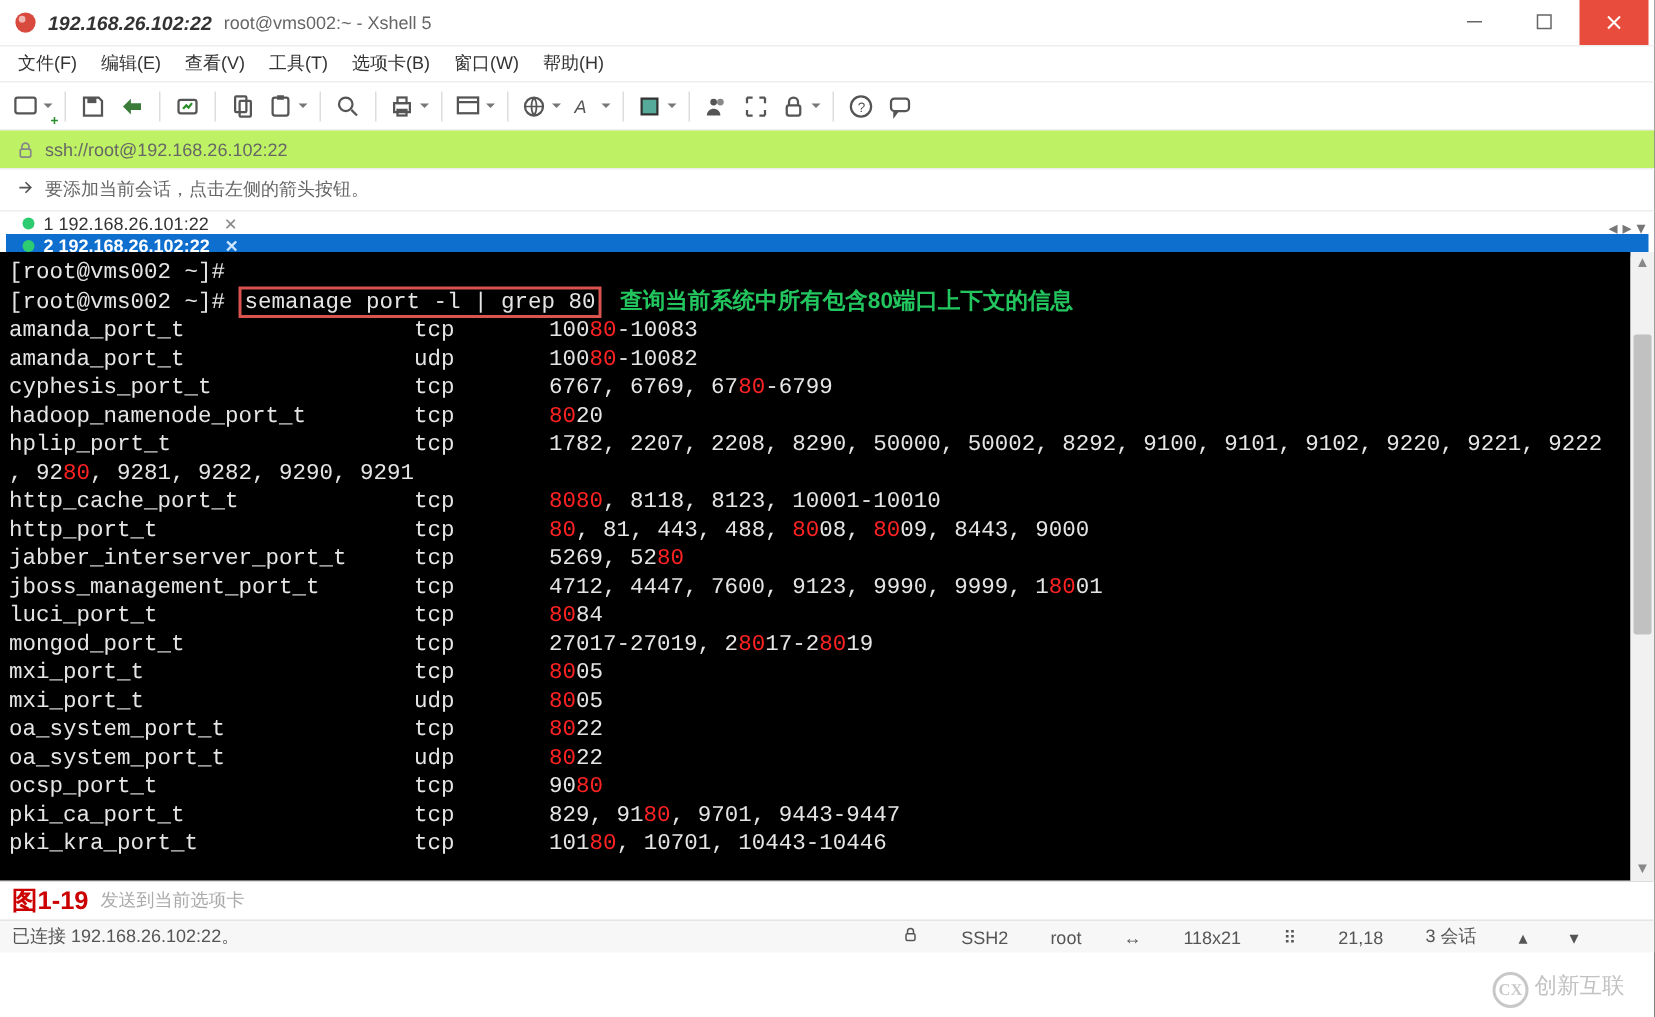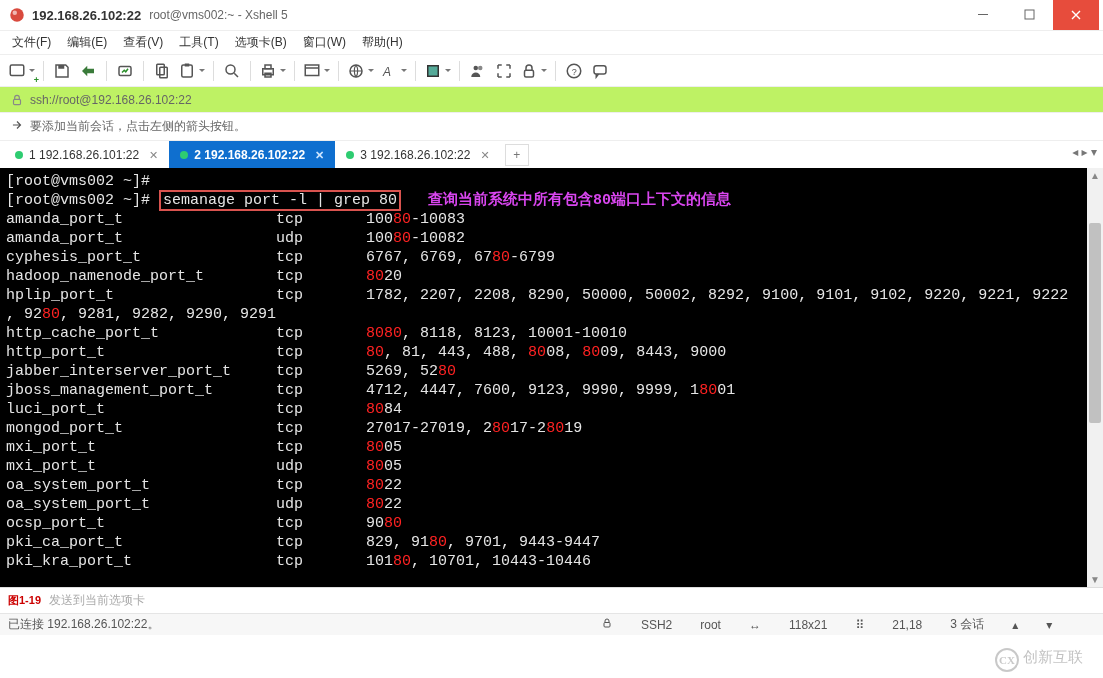--- a/index.html
+++ b/index.html
@@ -1,21 +1,21 @@
 <!DOCTYPE html>
 <html><head>
 <meta charset="utf-8">
 <style>
 * { margin: 0; padding: 0; box-sizing: border-box; }
 body { font-family: "Microsoft YaHei", "Segoe UI", Tahoma, sans-serif; font-size: 12px; background: #fff; width: 1103px; height: 678px; overflow: hidden; position: relative; }
 
 
 .title-bar { height: 30px; background: #fff; display: flex; align-items: center; padding: 0 4px; }
 .title-bar .app-icon { width: 18px; height: 18px; margin: 0 6px 0 4px; color: #c8403a; }
-.title-bar .title-main { font-weight: bold; color: #333; font-size: 13px; }
+.title-bar .title-main { font-weight: bold; color: #333; font-size: 13px; font-style: italic; }
 .title-bar .title-sub { color: #666; font-size: 12px; margin-left: 8px; }
 .title-bar .spacer { flex: 1; }
 .win-btns { display: flex; }
 .win-btn { width: 46px; height: 30px; display: flex; align-items: center; justify-content: center; color: #666; }
 .win-btn.close { background: #e74c3c; color: #fff; }
 
 
 .menu-bar { height: 24px; display: flex; align-items: center; padding: 0 4px; border-top: 1px solid #eee; background: #fff; }
 .menu-item { padding: 2px 8px; color: #333; }
 
@@ -29,43 +29,43 @@
 
 
 .addr-bar { height: 26px; display: flex; align-items: center; padding: 0 10px; border-top: 1px solid #eee; background: #bef264; color: #666; gap: 6px; }
 .addr-bar svg { width: 14px; height: 14px; vertical-align: middle; }
 
 
 .info-bar { height: 28px; display: flex; align-items: center; padding: 0 10px; border-top: 1px solid #eee; background: #fff; color: #666; gap: 6px; }
 .info-bar svg { width: 14px; height: 14px; }
 
 
-.tab-strip { height: 28px; background: #fff; display: flex; align-items: stretch; padding: 0 4px; border-top: 1px solid #eee; position: relative; }
+.tab-strip { height: 28px; background: #fff; display: flex; align-items: stretch; padding: 0 4px; border-top: 1px solid #eee; position: relative; flex-direction: column; }
 .tab { display: flex; align-items: center; padding: 0 10px; border: 1px solid transparent; border-bottom: none; gap: 6px; color: #333; position: relative; }
 .tab.active { background: #0f6fcf; color: #fff; font-weight: bold; }
 .tab .dot { width: 8px; height: 8px; border-radius: 50%; background: #2ecc71; display: inline-block; }
 .tab .tab-close { font-size: 11px; color: #888; margin-left: 4px; }
 .tab.active .tab-close { color: #cfe6ff; }
 .tab-add { width: 24px; border: 1px solid #ddd; display: flex; align-items: center; justify-content: center; color: #777; margin-left: 4px; margin-top: 3px; margin-bottom: 2px; }
 .tab-scroll { position: absolute; right: 6px; top: 4px; color: #777; display: flex; gap: 4px; align-items: center; }
 
 
 .terminal-wrap { position: relative; height: 419px; }
 .terminal { background: #000; color: #e5e5e5; font-family: "Consolas", "Courier New", monospace; font-size: 15px; line-height: 19px; padding: 4px 6px; height: 100%; width: calc(100% - 16px); overflow: hidden; white-space: pre; }
 .terminal .t-row { display: block; }
 .hl { color: #f22; background: transparent; }
 .boxed { border: 2px solid #d9534f; padding: 0 2px; }
-.anno { color: #d946ef; font-family: Liberation Mono, monospace; font-weight: bold; }
+.anno { color: #22c55e; font-family: Liberation Sans, sans-serif; font-weight: bold; }
 .t-scroll { position: absolute; right: 0; top: 0; width: 16px; height: 100%; background: #f1f1f1; display: flex; flex-direction: column; align-items: center; }
 .t-scroll .thumb { width: 12px; background: #c1c1c1; border-radius: 2px; margin-top: 40px; height: 200px; }
 .t-scroll .arrow { color: #888; font-size: 10px; padding: 2px 0; }
 
 
 .bottom-input { height: 26px; display: flex; align-items: center; border-top: 1px solid #ddd; background: #fff; }
-.bottom-input .fig-label { color: #cc0000; font-weight: bold; padding: 0 8px; font-size: 11px; }
+.bottom-input .fig-label { color: #cc0000; font-weight: bold; padding: 0 8px; font-size: 17px; }
 .bottom-input .placeholder { color: #aaa; flex: 1; }
 
 
 .status-bar { height: 22px; background: #f7f7f7; border-top: 1px solid #e5e5e5; display: flex; align-items: center; padding: 4px 8px; gap: 28px; color: #555; font-size: 12px; }
 .status-bar .spacer { flex: 1; }
 .watermark { position:absolute; right:20px; bottom:6px; display:flex; align-items:flex-start; gap:4px; color:#9a9a9a; font-size:15px; font-family:"SimSun",serif; opacity:0.6; pointer-events:none; z-index:5; }
 .watermark .wm-circle { width:24px; height:24px; border:2px solid #a5a5a5; border-radius:50%; display:flex; align-items:center; justify-content:center; font-size:11px; font-weight:bold; color:#a5a5a5; }
 </style>
 </head>
 <body>

